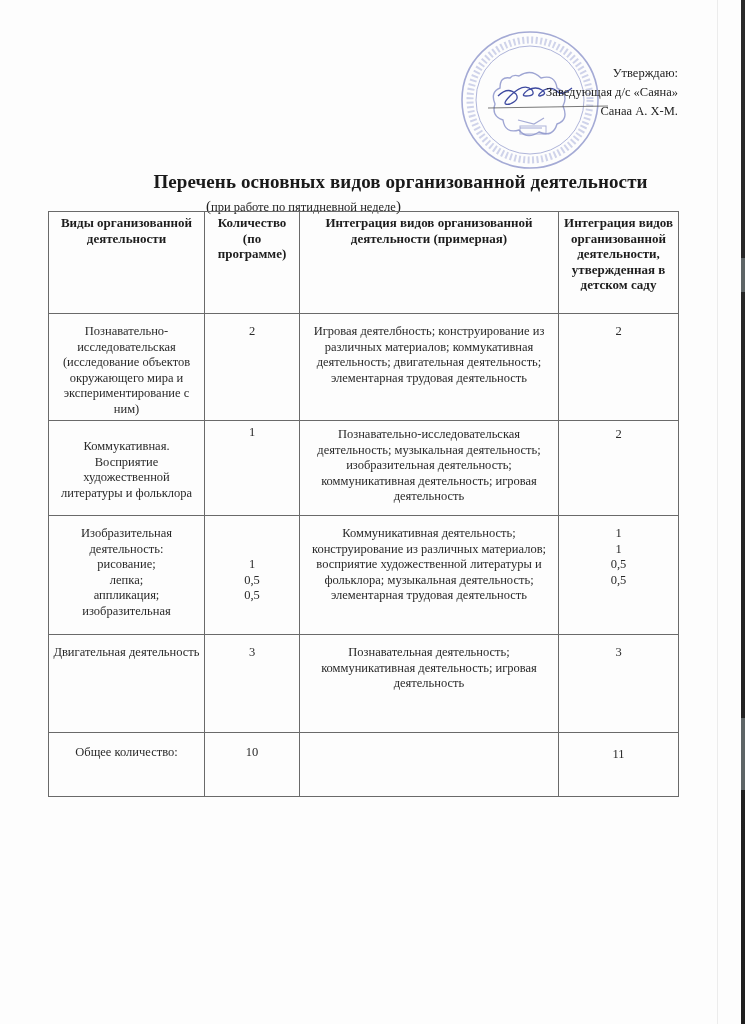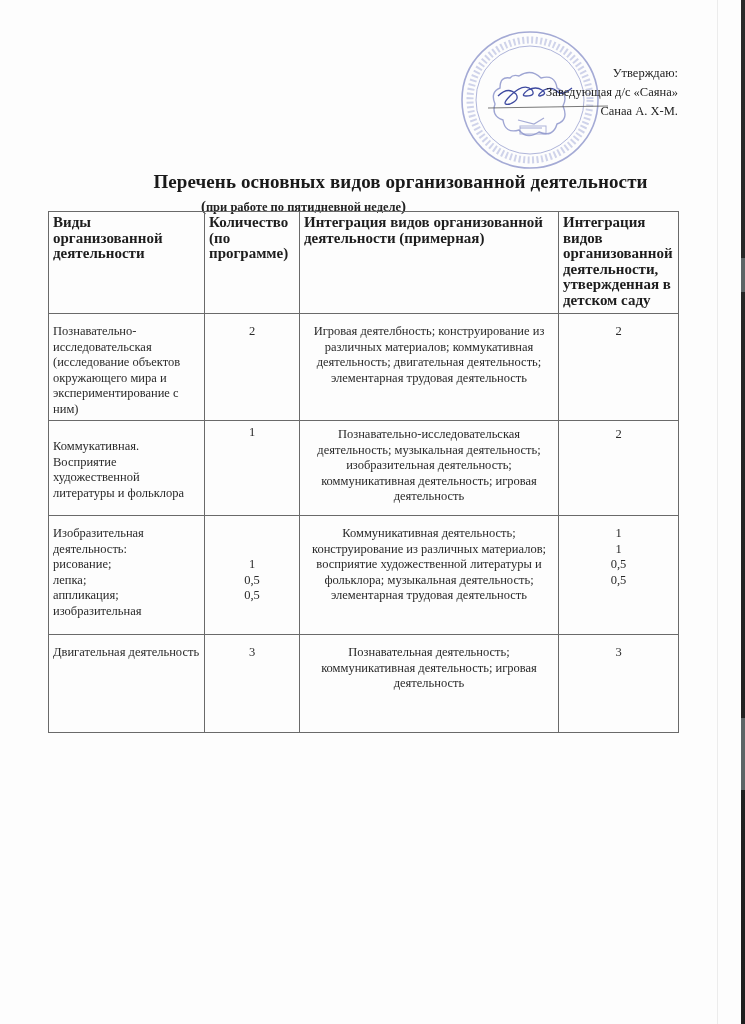--- a/index.html
+++ b/index.html
@@ -26,35 +26,35 @@
   .stamp {
     position: absolute; left: 458px; top: 28px; width: 150px; height: 150px;
   }
 
   .title {
     position: absolute; left: 0; width: 745px; top: 171px; text-align: center;
     font-weight: bold; font-size: 19px; color: #1a1a1a; letter-spacing: 0.1px; padding-left: 28px;
   }
   .subtitle {
     position: absolute; left: 0; width: 607px; top: 198px; text-align: center;
-    font-weight: bold; font-size: 12.5px; color: #222;
+    font-weight: normal; font-size: 12.5px; color: #222;
   }
   .subtitle .paren { font-size: 15px; }
 
   table.main {
     position: absolute; left: 48px; top: 211px; width: 630px;
     border-collapse: collapse; table-layout: fixed;
     font-size: 12.5px; line-height: 15.5px;
   }
   table.main td, table.main th {
     border: 1px solid #6a6a6a; vertical-align: top; padding: 0;
   }
-  th { font-weight: bold; text-align: left; font-size: 15px; line-height: 15.5px; padding-top: 3px !important; color:#1d1d1d; }
+  th { font-weight: bold; text-align: center; font-size: 13px; line-height: 15.5px; padding-top: 3px !important; color:#1d1d1d; }
   th .txt { display:block; padding: 0 4px; }
-  td .left { display:block; padding: 10px 4px 0 4px; text-align: left; color:#2a2a2a; }
+  td .left { display:block; padding: 10px 4px 0 4px; text-align: center; color:#2a2a2a; }
   td .center { display:block; padding: 10px 4px 0 4px; text-align: center; color:#2a2a2a; }
   .multi span { display:block; }
   .stamp svg { width:150px; height:150px; }
 </style>
 </head>
 <body>
 
 <div class="faint-line"></div>
 <div class="edge-strip">
   <div class="band1"></div>
@@ -178,14 +178,28 @@
         </td>
     <td>
           <span class="center">Познавательная деятельность; коммуникативная деятельность; игровая деятельность</span>
         </td>
     <td>
           <span class="center">3</span>
         </td>
   </tr>
 
 
+  <tr style="height:64px">
+    <td>
+          <span class="left" style="padding-top:12px">Общее количество:</span>
+        </td>
+    <td>
+          <span class="center" style="padding-top:12px">10</span>
+        </td>
+    <td>
+          <span class="center"></span>
+        </td>
+    <td>
+          <span class="center" style="padding-top:14px">11</span>
+        </td>
+  </tr>
 </tbody>
   </table>
 
 </body></html>

